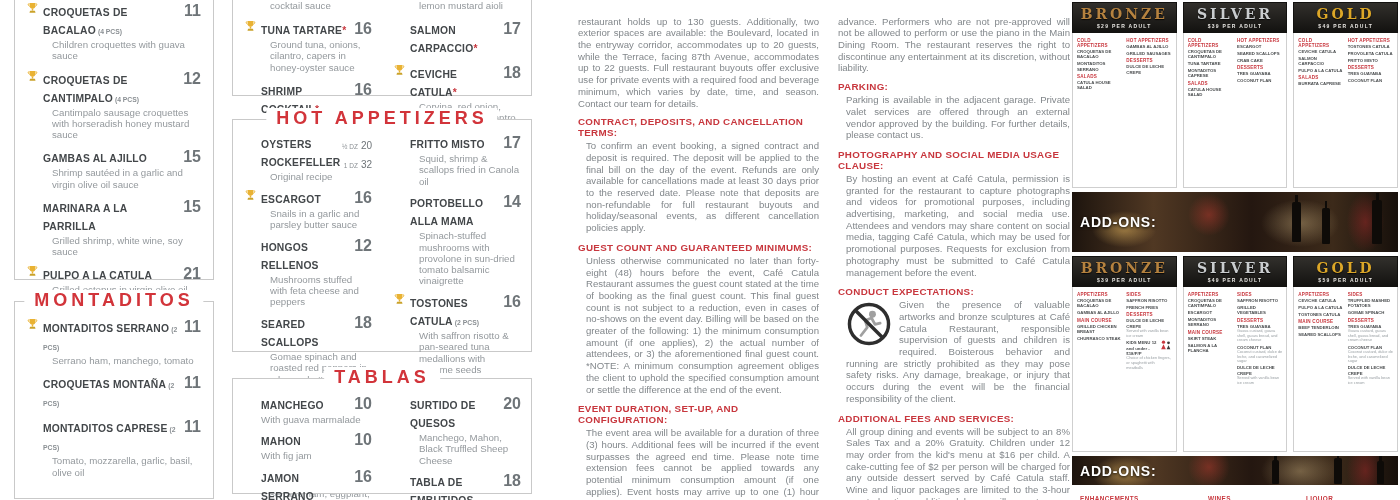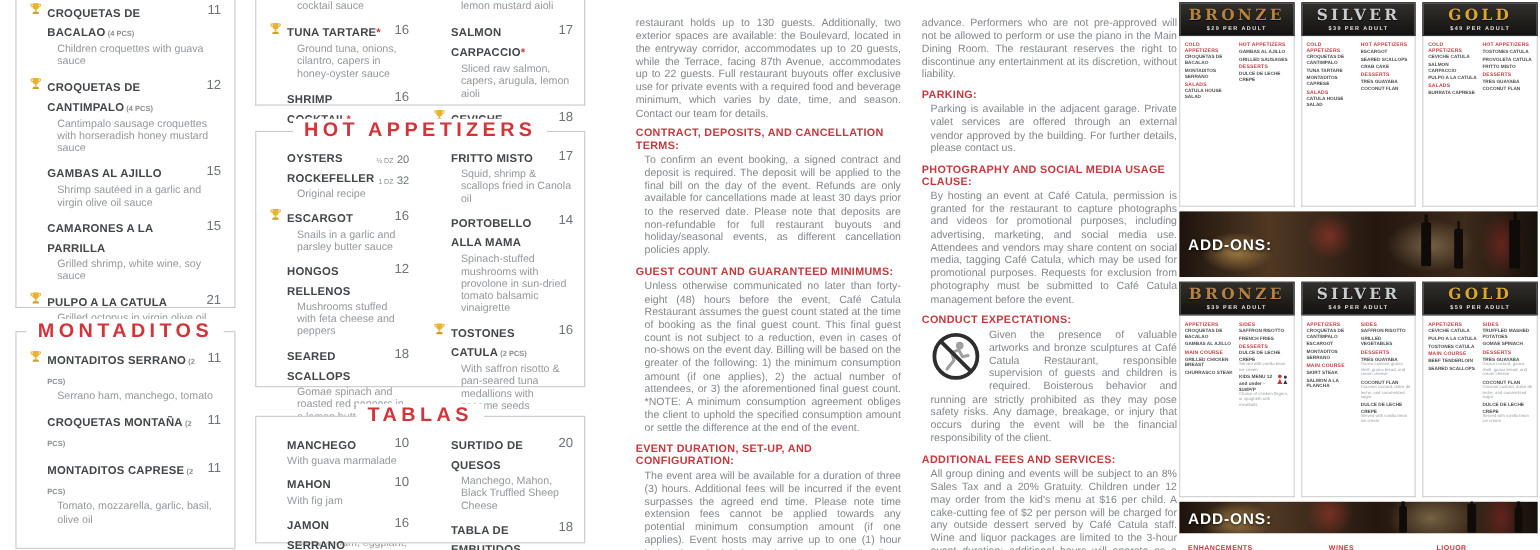--- a/index.html
+++ b/index.html
@@ -9,21 +9,21 @@
   .mbox{position:absolute;background:#fff;border:1px solid #c9c9c9;}
   .mbox.cut-top{border-top:none;}
   .mbox-title{position:absolute;top:-12px;left:50%;transform:translateX(-50%);
       background:#fff;padding:0 10px;color:#d2343a;font-weight:bold;font-size:18px;
       letter-spacing:4px;white-space:nowrap;}
   .mcol{padding:10px 12px 0 28px;}
   .duo{display:flex;height:100%;}
   .duo>div{flex:1;min-width:0;padding:8px 10px 0 28px;}
   .mi{margin-bottom:8px;position:relative;}
   .trophy{position:absolute;left:-16px;top:0;width:11px;height:13px;}
-  .mi-price{float:right;font-size:12px;color:#6e7478;padding-left:6px;}
+  .mi-price{float:right;font-size:16px;color:#6e7478;padding-left:6px;font-weight:bold;}
   .mi-pr2{float:right;text-align:right;line-height:1.2;}
   .mi-pr2 .u{font-size:6.5px;color:#8a8f93;margin-right:3px;}
   .mi-pr2 .p{font-size:10px;color:#6e7478;}
   .mi-name{font-weight:bold;font-size:10.3px;color:#43474a;letter-spacing:.2px;line-height:1.18;}
   .mi-star{color:#c8373e;font-weight:bold;font-size:10.3px;}
   .mi-tag{font-size:6.8px;color:#8a8f93;margin-left:2px;font-weight:bold;}
   .mi-desc{font-size:9.7px;color:#94999d;line-height:1.16;padding-left:9px;margin-top:1px;}
   .tail{font-size:9.7px;color:#94999d;padding-left:9px;margin-bottom:9px;}
   
   .tcol{position:absolute;top:6px;}
@@ -96,21 +96,21 @@
         <div class="mi-top"><span class="mi-price">12</span><span class="mi-name">CROQUETAS DE CANTIMPALO</span><span class="mi-star"></span><span class="mi-tag">(4 PCS)</span></div>
         <div class="mi-desc">Cantimpalo sausage croquettes with horseradish honey mustard sauce</div>
       </div>
       <div class="mi">
 
         <div class="mi-top"><span class="mi-price">15</span><span class="mi-name">GAMBAS AL AJILLO</span><span class="mi-star"></span><span class="mi-tag"></span></div>
         <div class="mi-desc">Shrimp sautéed in a garlic and virgin olive oil sauce</div>
       </div>
       <div class="mi">
 
-        <div class="mi-top"><span class="mi-price">15</span><span class="mi-name">CAMARONES A LA PARRILLA</span><span class="mi-star"></span><span class="mi-tag"></span></div>
+        <div class="mi-top"><span class="mi-price">15</span><span class="mi-name">MARINARA A LA PARRILLA</span><span class="mi-star"></span><span class="mi-tag"></span></div>
         <div class="mi-desc">Grilled shrimp, white wine, soy sauce</div>
       </div>
       <div class="mi">
         <svg class="trophy" viewBox="0 0 12 14">
           <path fill="#e9b233" d="M3 1h6v3.4a3 3 0 0 1-6 0z"></path>
           <path fill="none" stroke="#e9b233" stroke-width="1" d="M3 2H1.4a1.9 1.9 0 0 0 1.9 2.5M9 2h1.6a1.9 1.9 0 0 1-1.9 2.5"></path>
           <rect x="5.2" y="7" width="1.6" height="2.3" fill="#e9b233"></rect>
           <path fill="#caa22a" d="M3.4 9.5h5.2l.7 2.2H2.7z"></path>
         </svg>
         <div class="mi-top"><span class="mi-price">21</span><span class="mi-name">PULPO A LA CATULA</span><span class="mi-star"></span><span class="mi-tag"></span></div>
@@ -186,21 +186,20 @@
           <div class="mi-desc">Jumbo shrimp with cocktail sauce</div>
         </div>
         </div>
     </div>
     <div>
       <div class="tail">lemon mustard aioli</div>
       <div>
           <div class="mi">
 
           <div class="mi-top"><span class="mi-price">17</span><span class="mi-name">SALMON CARPACCIO</span><span class="mi-star">*</span><span class="mi-tag"></span></div>
-          <div class="mi-desc">Sliced raw salmon, capers, arugula, lemon aioli</div>
         </div>
           <div class="mi">
           <svg class="trophy" viewBox="0 0 12 14">
               <path fill="#e9b233" d="M3 1h6v3.4a3 3 0 0 1-6 0z"></path>
               <path fill="none" stroke="#e9b233" stroke-width="1" d="M3 2H1.4a1.9 1.9 0 0 0 1.9 2.5M9 2h1.6a1.9 1.9 0 0 1-1.9 2.5"></path>
               <rect x="5.2" y="7" width="1.6" height="2.3" fill="#e9b233"></rect>
               <path fill="#caa22a" d="M3.4 9.5h5.2l.7 2.2H2.7z"></path>
             </svg>
           <div class="mi-top"><span class="mi-price">18</span><span class="mi-name">CEVICHE CATULA</span><span class="mi-star">*</span><span class="mi-tag"></span></div>
           <div class="mi-desc">Corvina, red onion, pepper, celery, cilantro, and lime</div>

